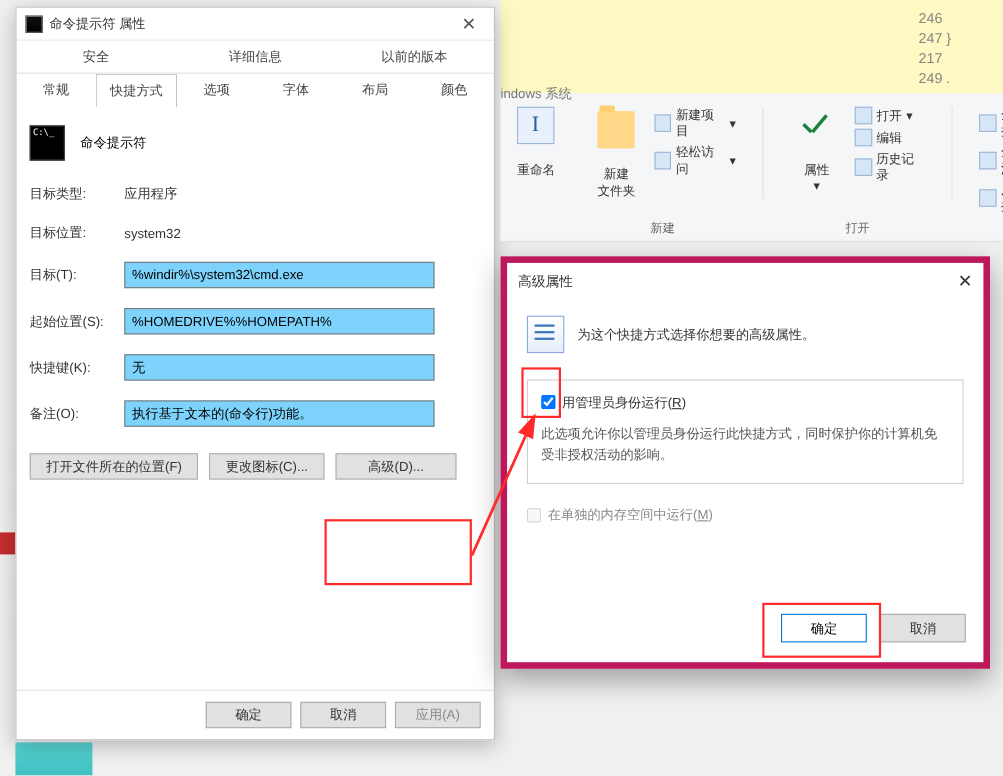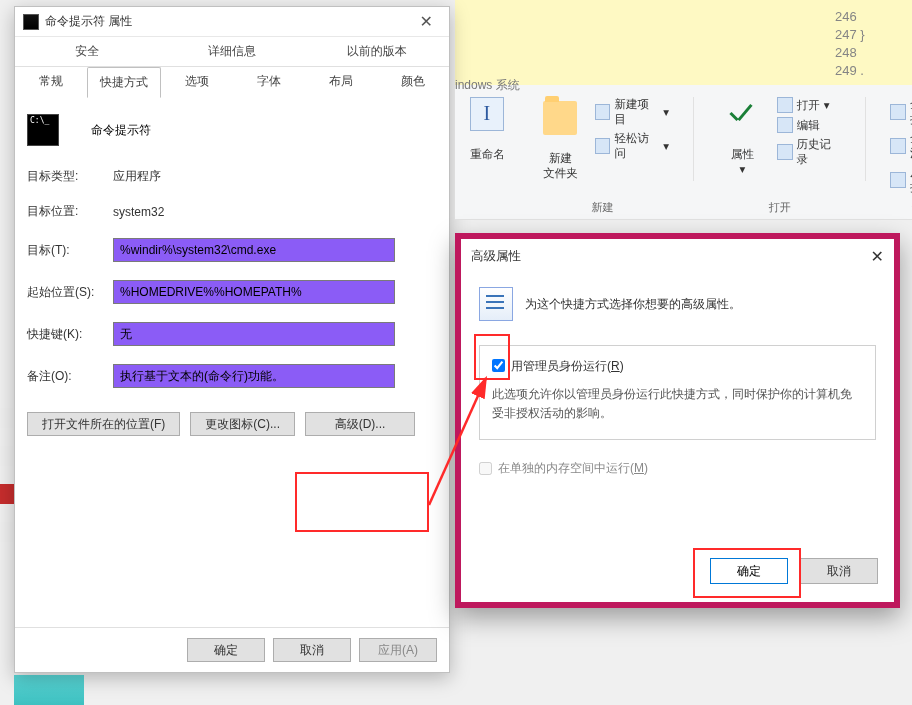--- a/index.html
+++ b/index.html
@@ -20,30 +20,30 @@
   .props { position:absolute; left:14px; top:6px; width:436px; height:667px; background:#fff; border:1px solid #c0c0c0; box-shadow:0 5px 18px rgba(0,0,0,.25); display:flex; flex-direction:column;}
   .props-title { height:30px; display:flex; align-items:center; padding:0 8px; border-bottom:1px solid #e8e8e8; font-size:12px; color:#333;}
   .props-title .ico { width:16px; height:16px; background:linear-gradient(#111,#000); border:1px solid #555; margin-right:6px;}
   .props-title .close { margin-left:auto; font-size:16px; color:#555; padding:2px 8px; }
   .tabs-row { display:flex; font-size:12px; color:#444; border-bottom:1px solid #e0e0e0; }
   .tabs-row .tab { padding:6px 16px; text-align:center; flex: 1; }
   .sub-tabs { display:flex; font-size:12px; color:#444; }
   .sub-tabs .tab { padding:6px 0px; text-align:center; flex:1; }
   .sub-tabs .tab.active { border:1px solid #c0c0c0; border-bottom:1px solid #fff; border-radius:2px 2px 0 0; }
 
-  .shortcut-head { display:flex; align-items:center; gap:32px; padding:16px 12px 22px 12px; }
+  .shortcut-head { display:flex; align-items:center; gap:14px; padding:16px 12px 22px 12px; }
   .shortcut-head .icon { width:32px; height:32px; background:#000; border:1px solid #444; position:relative;}
   .shortcut-head .icon::before{content:"C:\\_";position:absolute;left:2px;top:1px;color:#fff;font-size:8px;font-family:monospace;}
   .shortcut-head .txt { font-size:12px;}
 
   .form { padding: 0 12px; font-size:12px; }
   .form .row { display:flex; align-items:center; margin-bottom:18px; }
   .form .row label { width:86px; color:#333; }
   .form .row .val { color:#333; }
-  .form .row input.txt, .form .row select.txt { width:282px; height:24px; border:1px solid #7a7a7a; padding:2px 6px; font-size:12px; font-family:inherit; background:#8b5cf6;}
+  .form .row input.txt, .form .row select.txt { width:282px; height:24px; border:1px solid #7a7a7a; padding:2px 6px; font-size:12px; font-family:inherit; background:#7dd3fc;}
   .form .row select.txt { appearance:none; -webkit-appearance:none; }
   .form .select-wrap { position:relative; }
   .form .select-wrap::after{content:"";position:absolute;right:8px;top:9px;width:0;height:0;border-left:5px solid transparent;border-right:5px solid transparent;border-top:5px solid #444;}
 
   .btnrow { display:flex; gap:10px; padding:6px 12px 0 12px; }
   .btnrow button, .dlg-footer button { height:24px; font-size:12px; border:1px solid #adadad; background:#e1e1e1; color:#333; padding:0 14px;}
 
   .props-footer { margin-top:auto; padding:10px 12px; border-top:1px solid #e0e0e0; display:flex; justify-content:flex-end; gap:8px;}
   .props-footer button { width:78px; height:24px; font-size:12px; border:1px solid #adadad; background:#e1e1e1; color:#333;}
   .props-footer button.disabled{color:#888;}
@@ -102,21 +102,21 @@
   .rename-ico::after{content:"I";position:absolute;left:12px;top:4px;font-family:serif;font-size:20px;color:#2d5aa0;}
 
   .mini-ic{background:#d7e6f7;border:1px solid #9cb6d8;}
 </style>
 </head>
 <body>
 
 <div class="code-bg">
   <span class="ln">246</span>
   <span class="ln">247  }</span>
-  <span class="ln">248</span>
+  <span class="ln">217</span>
   <span class="ln">249  .</span>
 </div>
 
 <div class="desk-icons">
   <div style="background:#efefef;"></div>
   <div style="background:#efefef;"></div>
   <div style="background:#c62d2d;"></div>
   <div style="background:#efefef;"></div>
   <div style="background:#efefef;"></div>
 </div>

